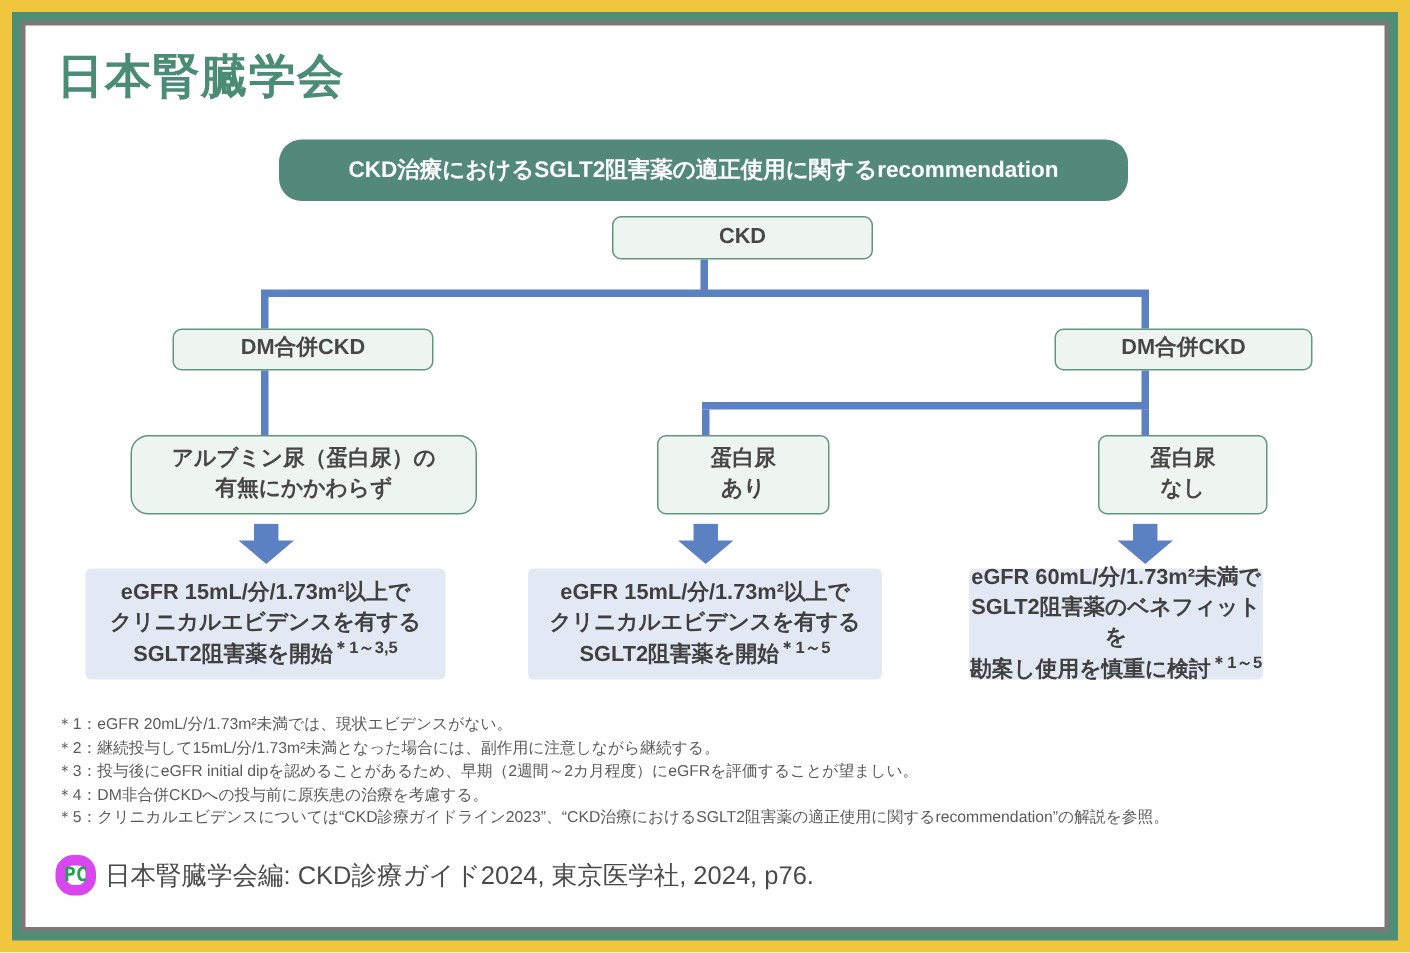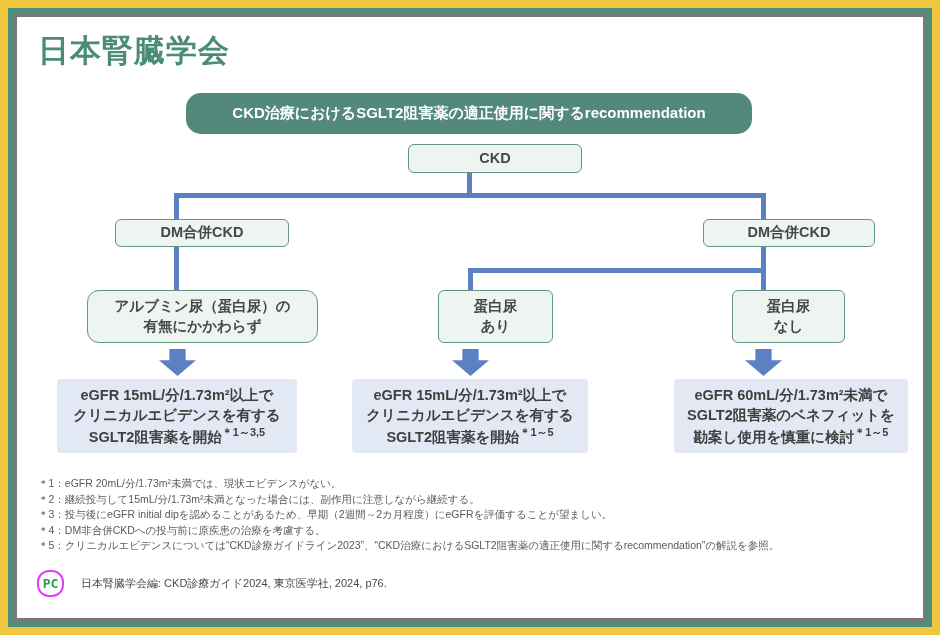--- a/index.html
+++ b/index.html
@@ -55,36 +55,36 @@
 
   .outcome {
     position: absolute; top: 362px; height: 74px;
     background: #E3E9F4; border-radius: 4px;
     display: flex; flex-direction: column; align-items: center; justify-content: center;
     color: #404040; font-size: 14.5px; font-weight: bold; line-height: 1.38;
     text-align: center; z-index: 2;
   }
   .outcome-0 { left: 40px;  width: 240px; }
   .outcome-1 { left: 335px; width: 236px; }
-  .outcome-2 { left: 657px; width: 234px; text-align: center; }
+  .outcome-2 { left: 629px; width: 196px; text-align: center; }
   .sup { font-size: 11px; font-weight: bold; vertical-align: super; letter-spacing: 0; }
 
   .footnotes {
     position: absolute; left: 21px; top: 459px;
     font-size: 10.5px; color: #5A5A5A; line-height: 15.5px;
   }
 
   .footer { position: absolute; left: 20px; top: 553px; display: flex; align-items: center; }
   .logo {
-    width: 27px; height: 27px; border: 2px solid #d946ef; border-radius: 12px;
+    width: 27px; height: 27px; border: 7px solid #d946ef; border-radius: 12px;
     display: flex; align-items: center; justify-content: center;
     color: #21A24F; font-weight: bold; font-size: 13px;
     font-family: "DejaVu Sans Mono", "Liberation Mono", monospace;
   }
-  .citation { margin-left: 17px; font-size: 11px; color: #4A4A4A; }
+  .citation { margin-left: 6px; font-size: 17px; color: #4A4A4A; }
 </style>
 </head>
 <body>
 
 <div class="frame-yellow">
 <div class="frame-green">
 <div class="frame-gray">
 <div class="content">
 
   <div class="org-title">日本腎臓学会</div>

